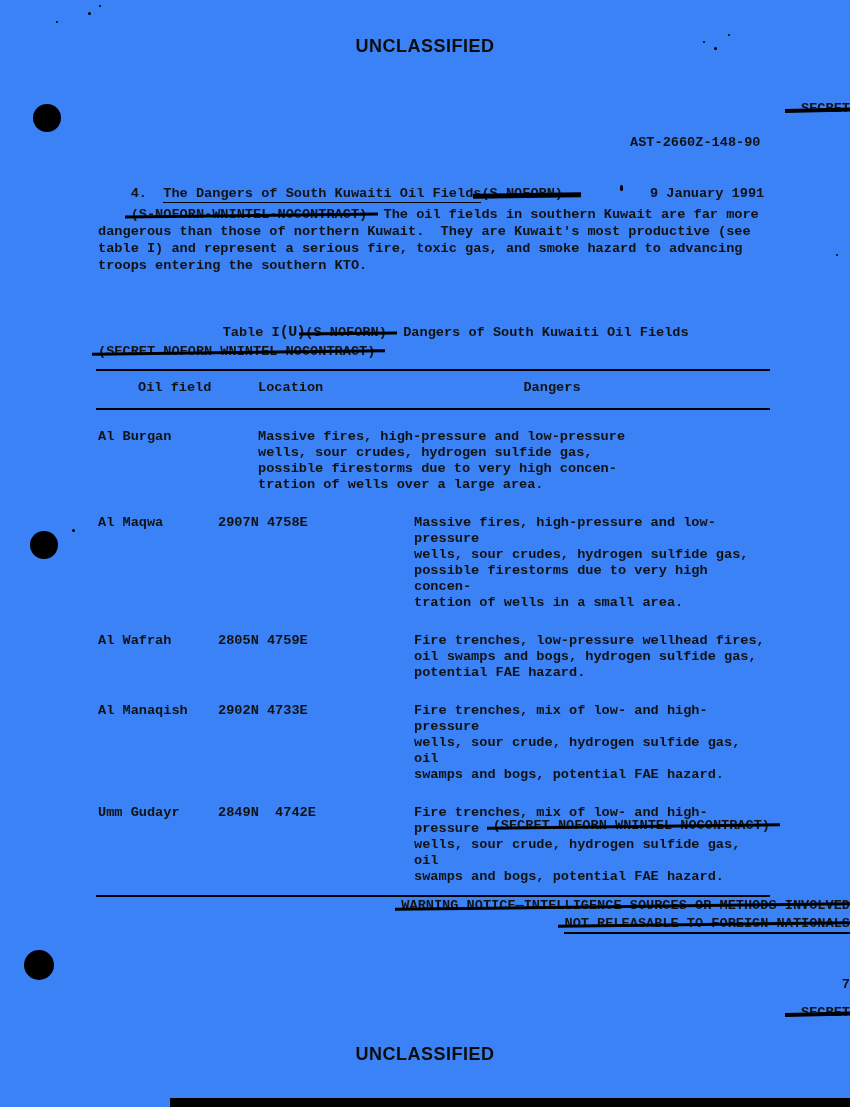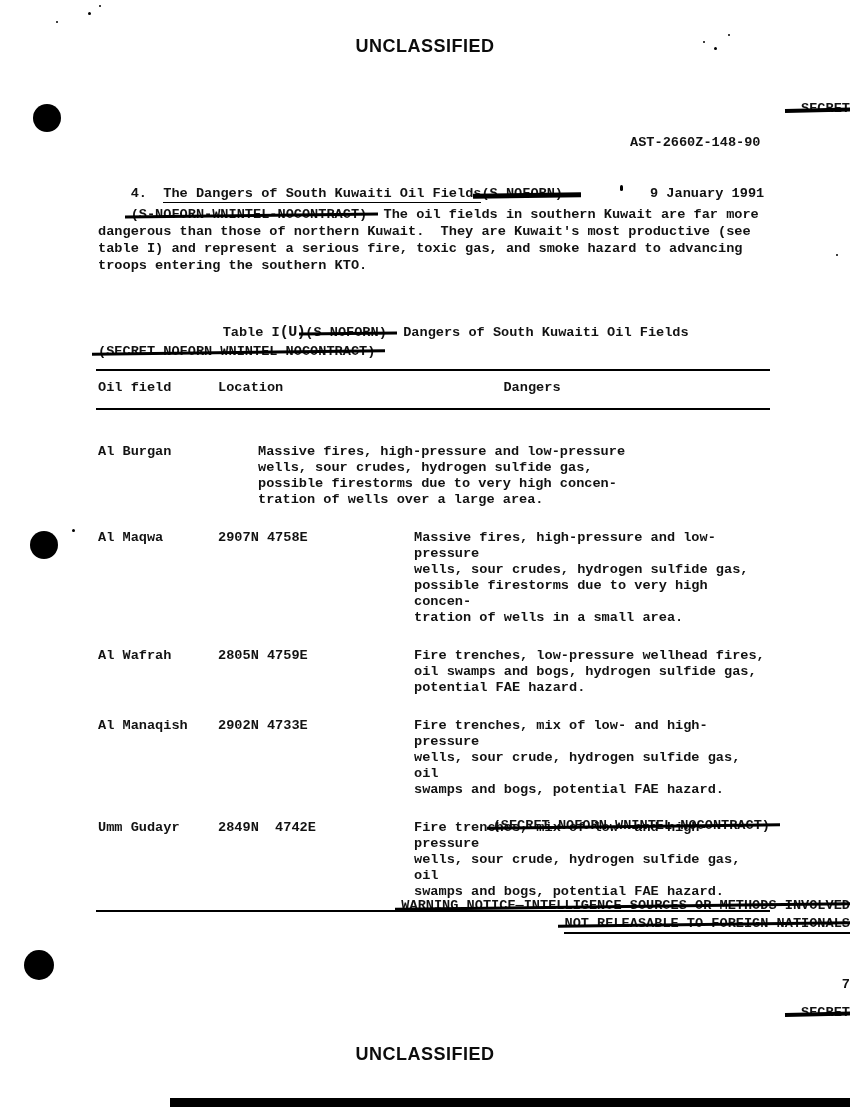--- a/index.html
+++ b/index.html
@@ -1,17 +1,17 @@
 <!DOCTYPE html>
 <html><head>
 <meta charset="utf-8">
 <style>
   html,body{margin:0;padding:0;background:#e9e9e9;}
   .page{
-    position:relative;width:850px;height:1107px;background:#ffffff;
+    position:relative;width:850px;height:1107px;background:#3b82f6;
     font-family:"Liberation Mono",monospace;font-weight:700;color:#121212;
     font-size:13.6px;overflow:hidden;margin:0 auto;
   }
   .abs{position:absolute;}
   .banner{
     position:absolute;left:0;width:100%;text-align:center;
     font-family:"Liberation Sans",sans-serif;font-weight:700;font-size:18px;
     letter-spacing:.5px;color:#0c0c0c;
   }
   .center{left:0;width:100%;text-align:right;}
@@ -32,25 +32,25 @@
 
   .docnum{line-height:17px;white-space:pre;}
   .docnum .l2{padding-left:20px;}
 
   .para{width:678px;line-height:17px;white-space:pre-wrap;}
 
   
   .dtable{width:674px;}
   .rule{border-top:2px solid #000;height:0;}
   .rule-thin{border-top:2px solid #000;height:0;}
-  .thead{display:flex;padding:9px 0 13px 2px;}
+  .thead{display:flex;padding:9px 0 13px 2px;margin-left:40px;}
   .th1{width:120px;}
   .th2{width:156px;}
   .th3{flex:1;text-align:center;padding-right:80px;}
-  .tbody{padding-top:34px;}
+  .tbody{padding-top:19px;}
   .trow{display:flex;margin-bottom:22px;line-height:16px;}
   .trow:last-child{margin-bottom:10px;}
   .c1{width:120px;white-space:pre;padding-left:2px;}
   .c2{width:156px;white-space:pre;}
   .c3{flex:1;white-space:pre-line;margin-left:40px;}
 
   .right-line{width:674px;text-align:right;}
 
   .notices{line-height:17.5px;}
   .bottom-bar{position:absolute;bottom:0;left:170px;right:0;height:9px;background:#000;}

